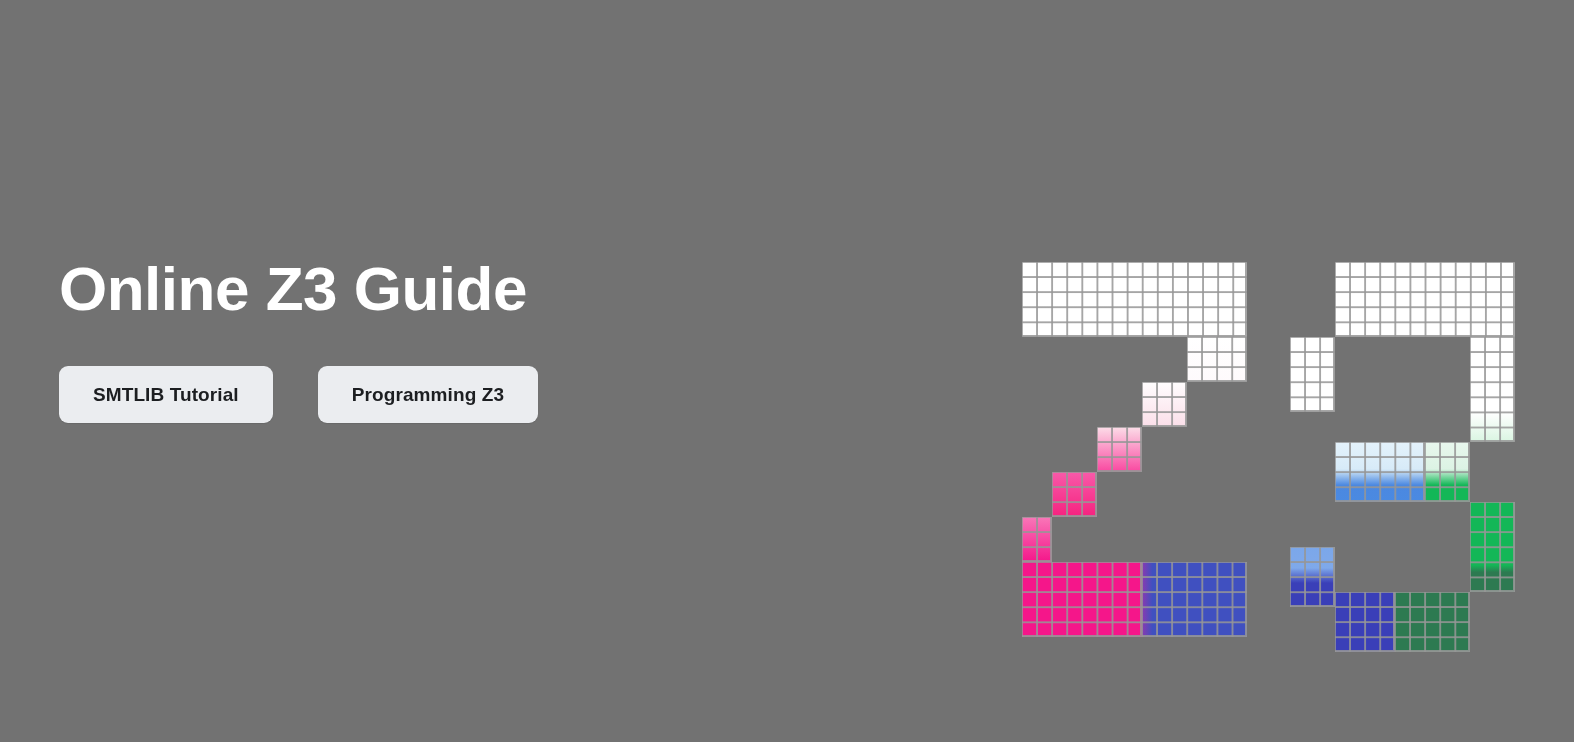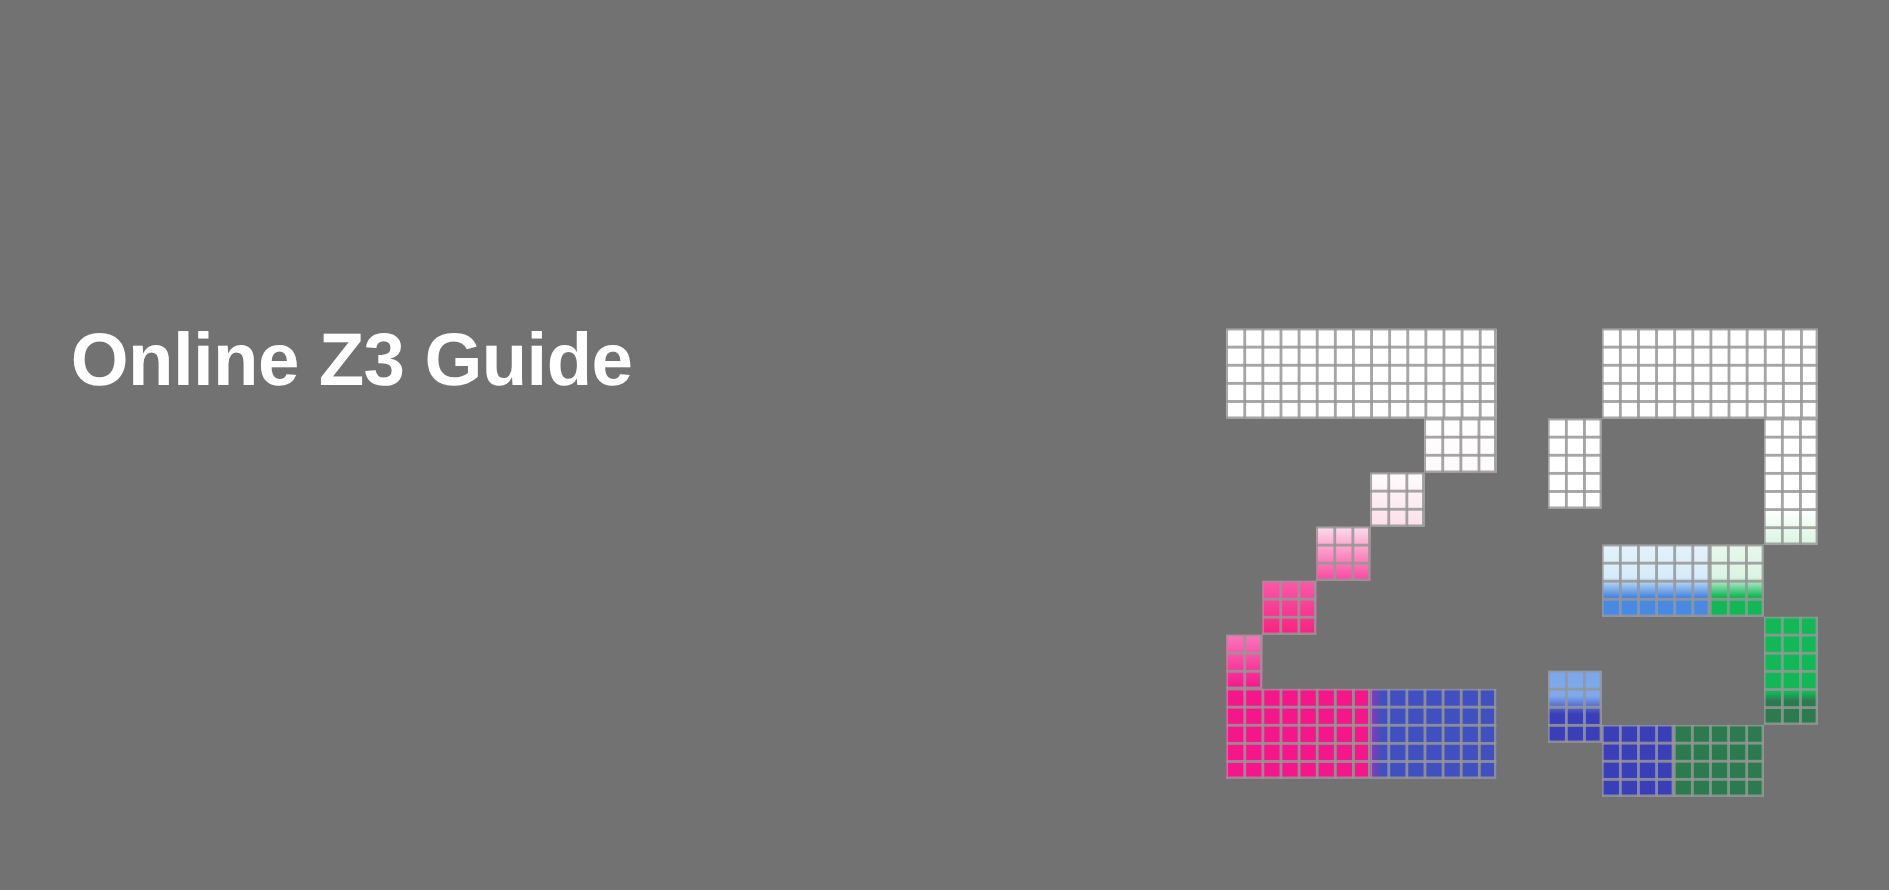--- a/index.html
+++ b/index.html
@@ -11,21 +11,21 @@
   }
 
   body {
     background: #727272;
     font-family: "Liberation Sans", sans-serif;
     position: relative;
   }
 
   #hero {
     position: absolute;
-    left: 0; top: 12px;
+    left: 0; top: 0;
     width: 1574px;
     height: 592px;
   }
 
   
   #hero-text {
     position: absolute;
     left: 59px;
     top: 258px;
     width: 900px;
@@ -115,20 +115,22 @@
 </head>
 <body>
 
 <div id="hero">
 
   <div id="hero-text">
     <h1 id="page-title">Online Z3 Guide</h1>
   </div>
 
   <div id="cta-row">
+    <button class="cta-button">SMTLIB Tutorial</button>
+    <button class="cta-button">Programming Z3</button>
   </div>
 
   <div id="logo">
     <div class="glyph" id="glyph-z">
         <div class="blk" style="left: 0px; top: 0px; width: 225px; height: 75px; background-image: linear-gradient(rgb(255, 255, 255) 0%, rgb(255, 255, 255) 100%);"></div>
         <div class="blk" style="left: 165px; top: 75px; width: 60px; height: 45px; background-image: linear-gradient(rgb(255, 255, 255) 0%, rgb(254, 250, 252) 100%);"></div>
         <div class="blk" style="left: 120px; top: 120px; width: 45px; height: 45px; background-image: linear-gradient(rgb(255, 253, 254) 0%, rgb(251, 223, 233) 100%);"></div>
         <div class="blk" style="left: 75px; top: 165px; width: 45px; height: 45px; background-image: linear-gradient(rgb(252, 221, 232) 0%, rgb(249, 71, 160) 100%);"></div>
         <div class="blk" style="left: 30px; top: 210px; width: 45px; height: 45px; background-image: linear-gradient(rgb(248, 90, 169) 0%, rgb(246, 34, 127) 100%);"></div>
         <div class="blk" style="left: 0px; top: 255px; width: 30px; height: 45px; background-image: linear-gradient(rgb(249, 119, 184) 0%, rgb(245, 22, 138) 100%);"></div>

